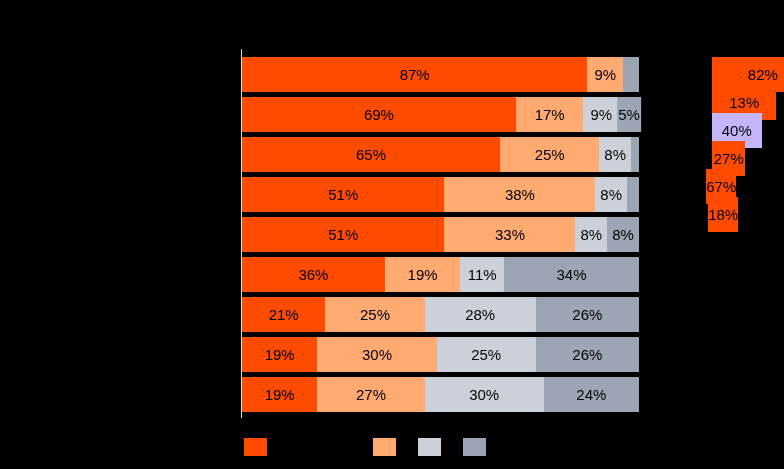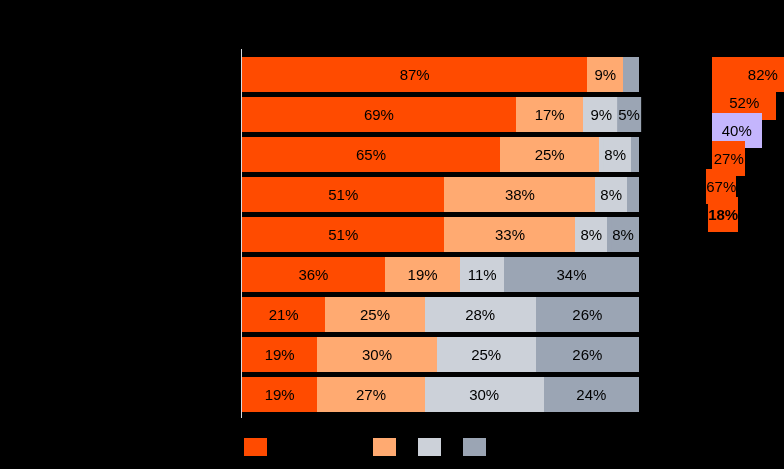--- a/index.html
+++ b/index.html
@@ -207,40 +207,40 @@
     </div>
 
   <div class="right-plot">
       <div class="right-row">
         <div class="right-bar" style="width: 101.68px; background: rgb(255, 75, 0);">
           <span class="right-label">82%</span>
         </div>
       </div>
       <div class="right-row">
         <div class="right-bar" style="width: 64.48px; background: rgb(255, 75, 0);">
-          <span class="right-label">52%</span>
+          <span class="right-label">13%</span>
         </div>
       </div>
       <div class="right-row">
         <div class="right-bar" style="width: 49.6px; background: #c4b5fd;">
           <span class="right-label">40%</span>
         </div>
       </div>
       <div class="right-row">
         <div class="right-bar" style="width: 33.48px; background: rgb(255, 75, 0);">
           <span class="right-label" style="background: rgb(255, 75, 0);">27%</span>
         </div>
       </div>
       <div class="right-row">
         <div class="right-bar" style="width: 18.6px; background: rgb(255, 75, 0);">
           <span class="right-label" style="background: rgb(255, 75, 0);">67%</span>
         </div>
       </div>
       <div class="right-row">
-        <div class="right-bar" style="width: 22.32px; background: #a21caf; font-weight: bold;">
+        <div class="right-bar" style="width: 22.32px; background: #a21caf;">
           <span class="right-label" style="background: rgb(255, 75, 0);">18%</span>
         </div>
       </div>
     </div>
 
   <div class="legend">
       <div class="legend-entry" style="left: 232px;">
         <span class="legend-swatch" style="background: rgb(255, 75, 0);"></span>
         <span class="legend-text"></span>
       </div>

